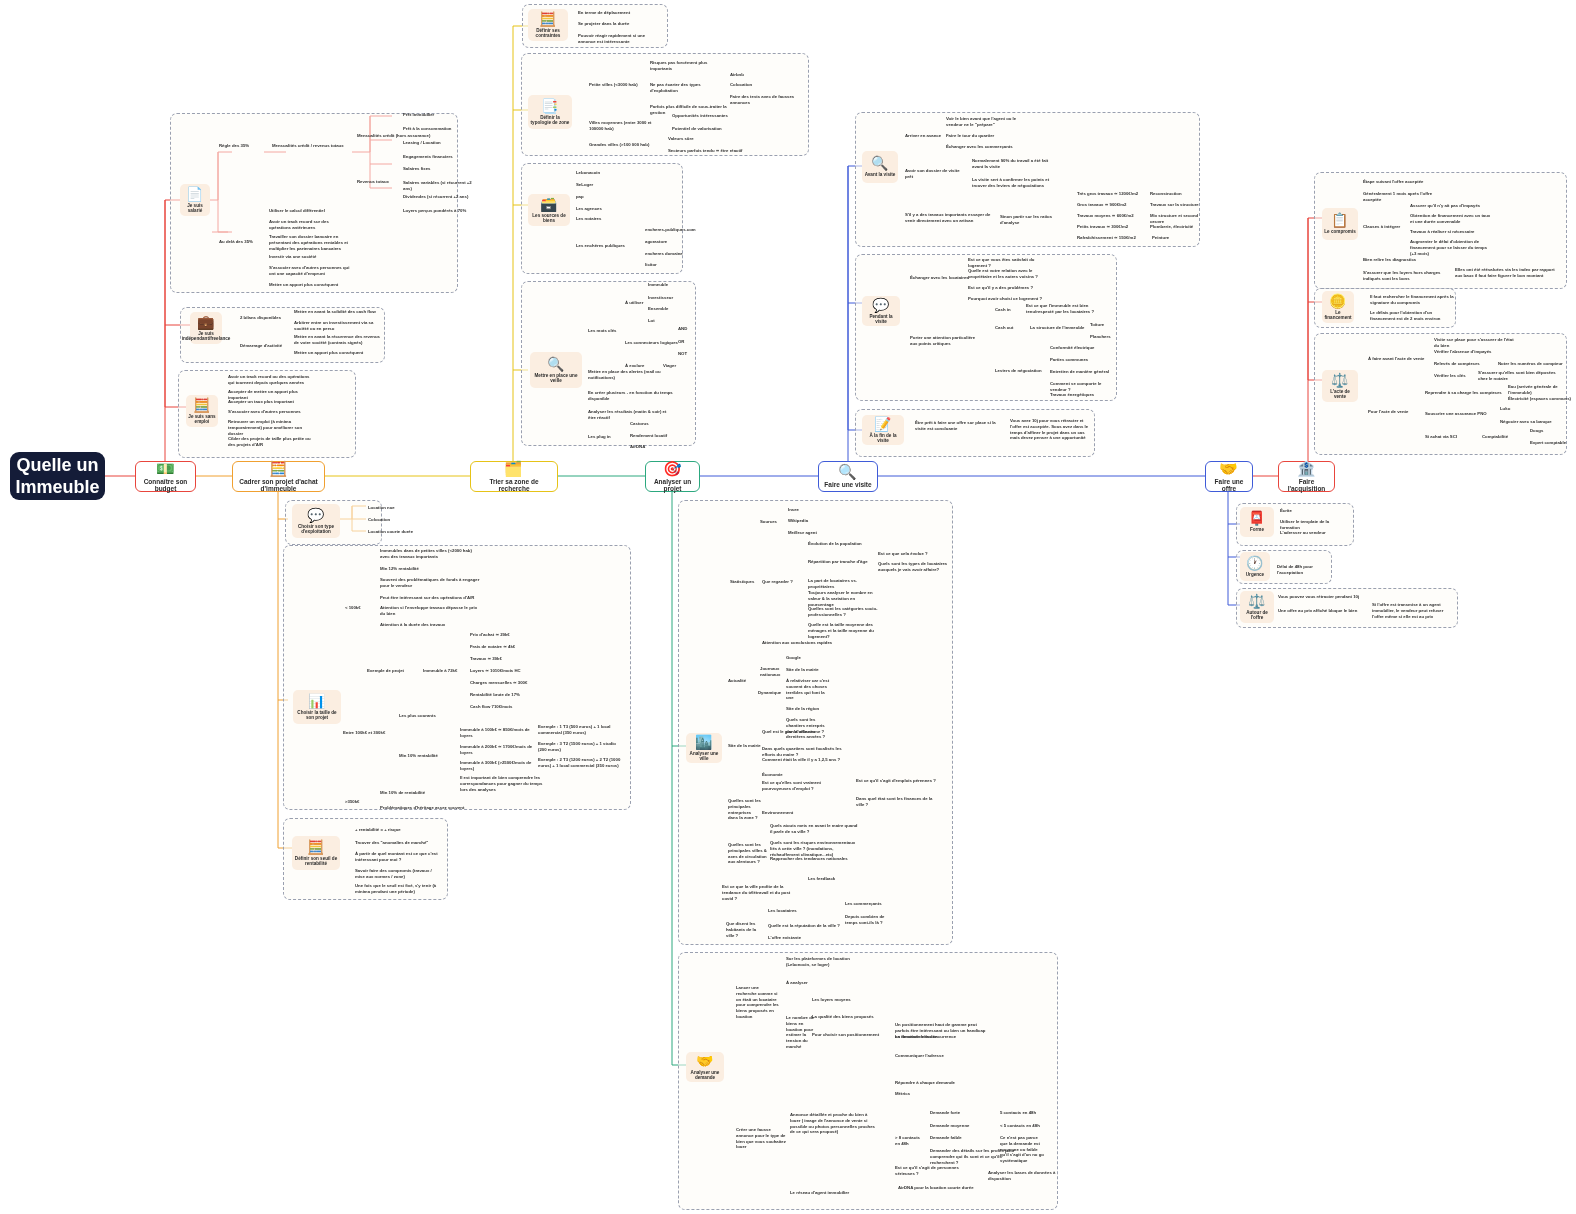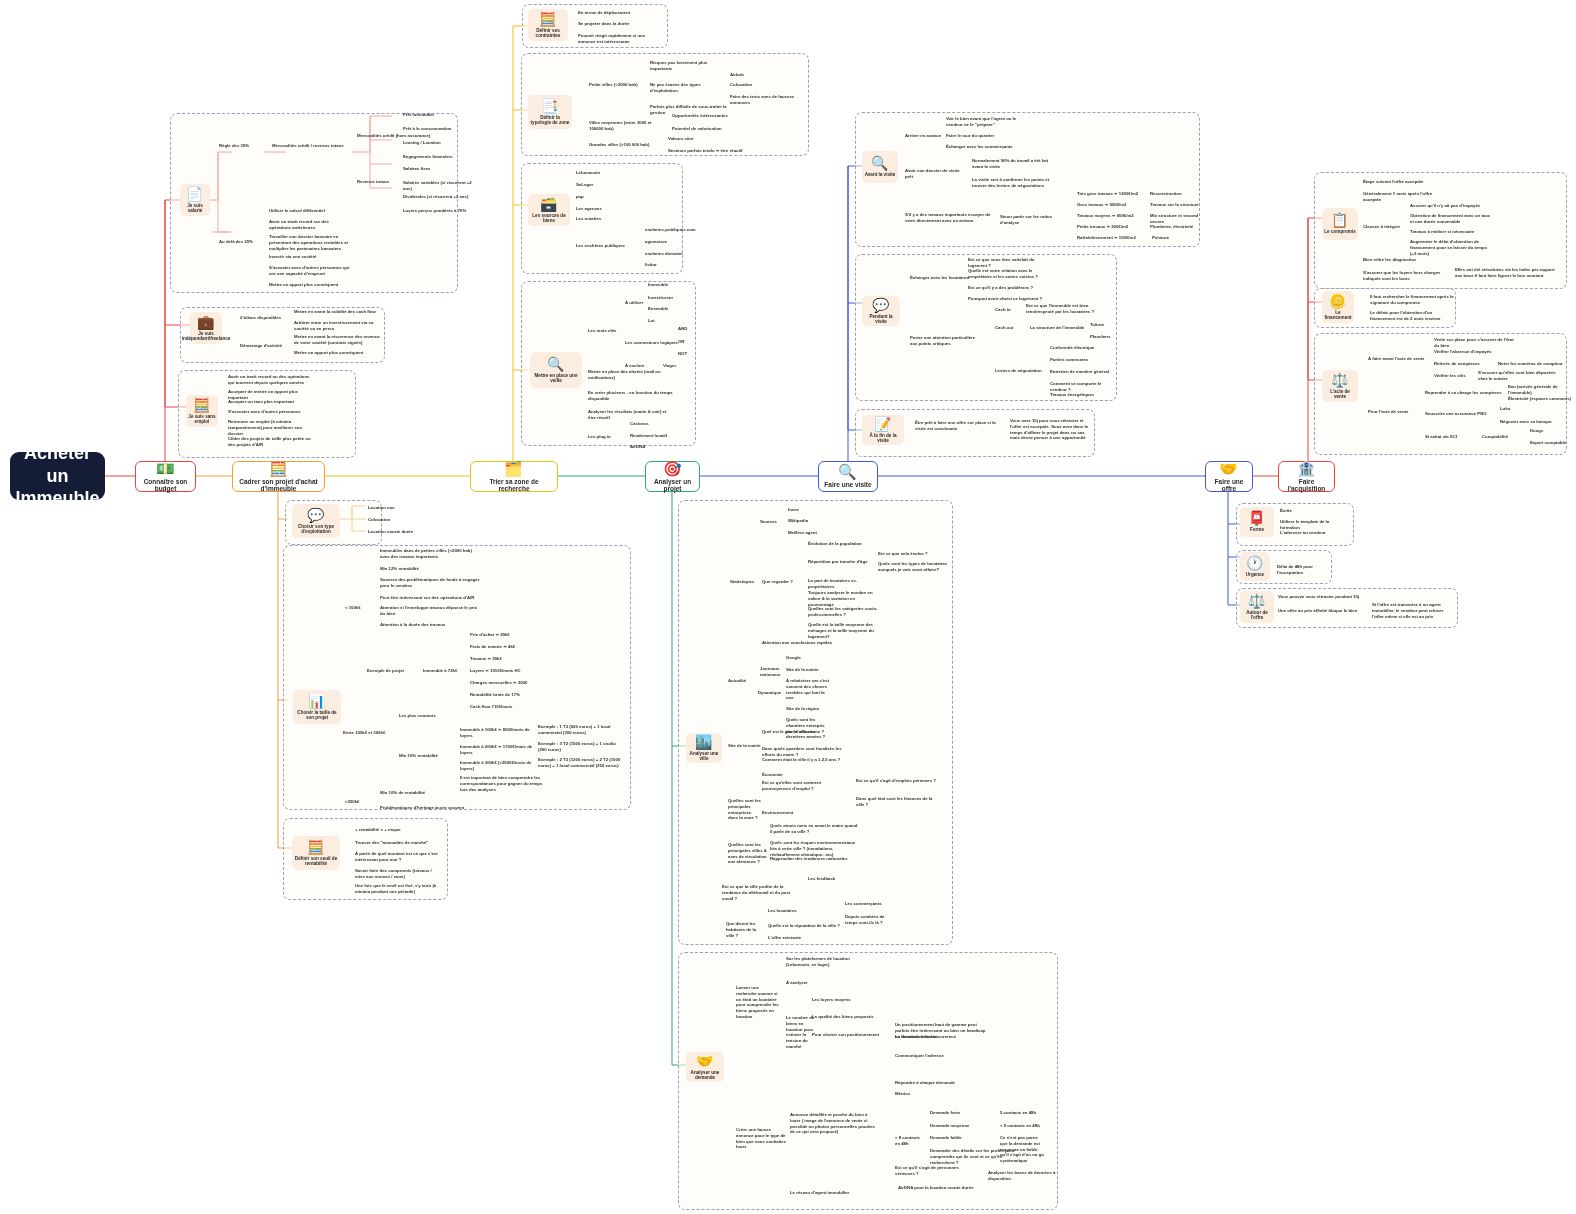--- a/index.html
+++ b/index.html
@@ -70,21 +70,21 @@
 
     <path d="M848 461 V166 M848 166 H862 M848 166 V303 H862 M848 303 V430 H862" stroke="#3f5bd8"></path>
 
     <path d="M1228 492 V524 H1240 M1228 524 V557 H1240 M1228 557 V605 H1240" stroke="#3f5bd8"></path>
 
     <path d="M1308 461 V218 M1308 218 H1322 M1308 218 V302 H1322 M1308 302 V380 H1322" stroke="#e8453c"></path>
   </g>
 </svg>
 
 <div class="root" style="left:10px;top:452px;width:95px;height:48px;">
-  <span>Acheter un Immeuble</span>
+  <span>Quelle un Immeuble</span>
 </div>
 
 <div class="topic" style="left:135px;top:461px;width:61px;height:31px;border-color:#e8453c;">
   <span class="tico">💵</span>
   <span class="tlab">Connaître son budget</span>
 </div>
 
 <div class="topic" style="left:232px;top:461px;width:93px;height:31px;border-color:#f0a030;">
   <span class="tico">🧮</span>
   <span class="tlab">Cadrer son projet d'achat d'immeuble</span>

